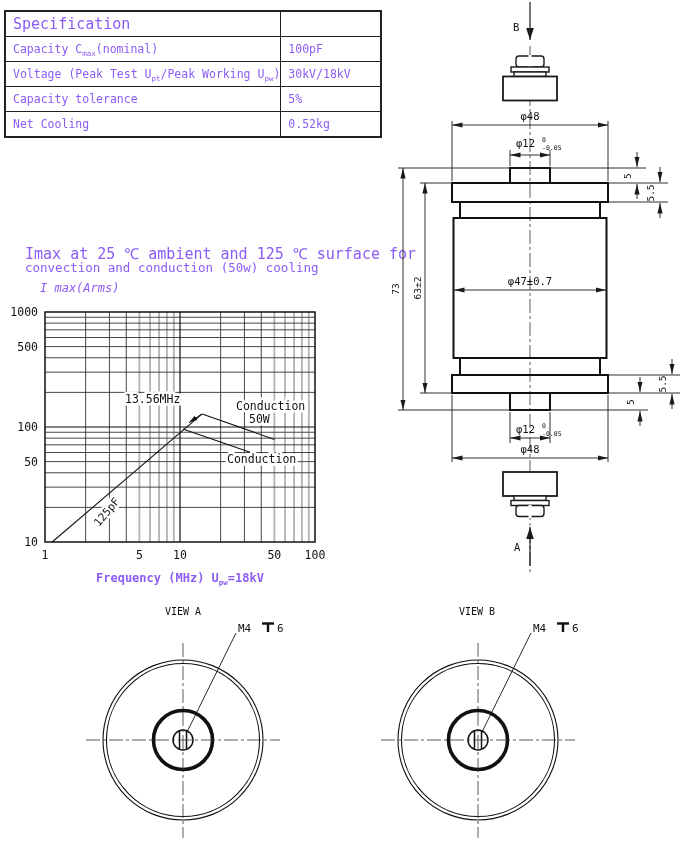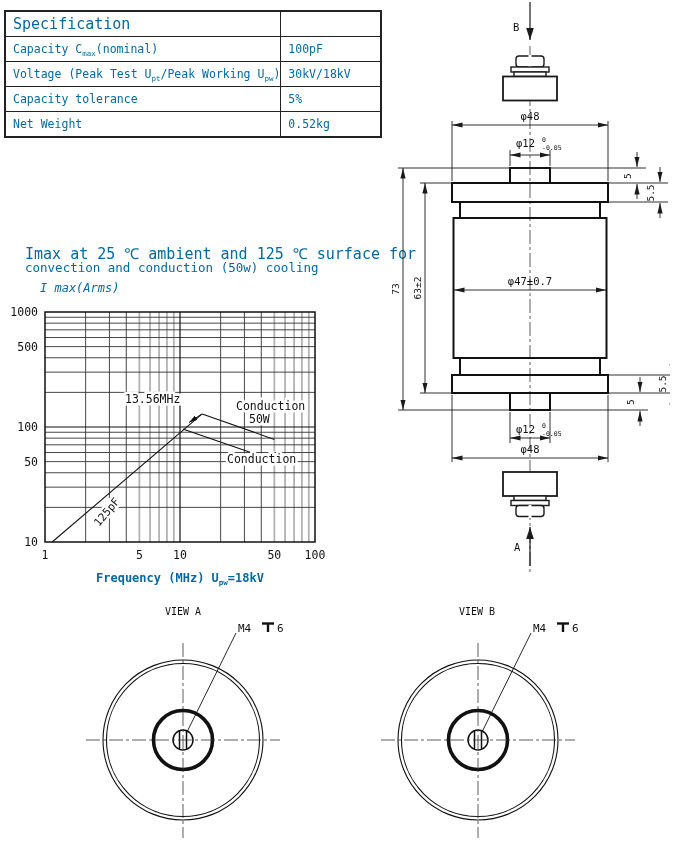--- a/index.html
+++ b/index.html
@@ -1,17 +1,17 @@
 <!DOCTYPE html>
 <html><head>
 <meta charset="utf-8">
 <style>
   html,body{margin:0;padding:0;background:#fff;}
   #page{position:relative;width:670px;height:847px;background:#fff;overflow:hidden;
-        font-family:"DejaVu Sans Mono","Liberation Mono",monospace;color:#0369a1;}
+        font-family:"DejaVu Sans Mono","Liberation Mono",monospace;color:#8b5cf6;padding-left:24px;}
   
   #spec{position:absolute;left:4px;top:10px;border-collapse:collapse;table-layout:fixed;}
   #spec th,#spec td{border:1.5px solid #222;padding:0 0 0 7px;text-align:left;
         font-weight:normal;white-space:nowrap;overflow:hidden;}
   #spec{border:2px solid #222;}
   #spec th.t{font-size:15px;height:24px;}
   #spec td{font-size:11.5px;height:24px;}
   #spec .c1{width:263px;} #spec .c2{width:92px;margin-left:44px;}
   sub{font-size:7.5px;line-height:0;}
   .lbl{position:absolute;white-space:nowrap;}
@@ -41,21 +41,21 @@
         </tr>
         <tr>
           <td class="c1">Voltage (Peak Test U<sub>pt</sub>/Peak Working U<sub>pw</sub>)</td>
           <td class="c2">30kV/18kV</td>
         </tr>
         <tr>
           <td class="c1">Capacity tolerance</td>
           <td class="c2">5%</td>
         </tr>
         <tr>
-          <td class="c1">Net Weight</td>
+          <td class="c1">Net Cooling</td>
           <td class="c2">0.52kg</td>
         </tr>
       </tbody>
   </table>
 
   <div>
     <div class="lbl" id="chart-title1">Imax at 25 ℃ ambient and 125 ℃ surface for</div>
     <div class="lbl" id="chart-title2">convection and conduction (50w) cooling</div>
     <div class="lbl" id="chart-ylabel">I max(Arms)</div>
     <svg id="chart-svg" style="position:absolute;left:0;top:300px;" width="360" height="290" viewBox="0 0 360 290">

